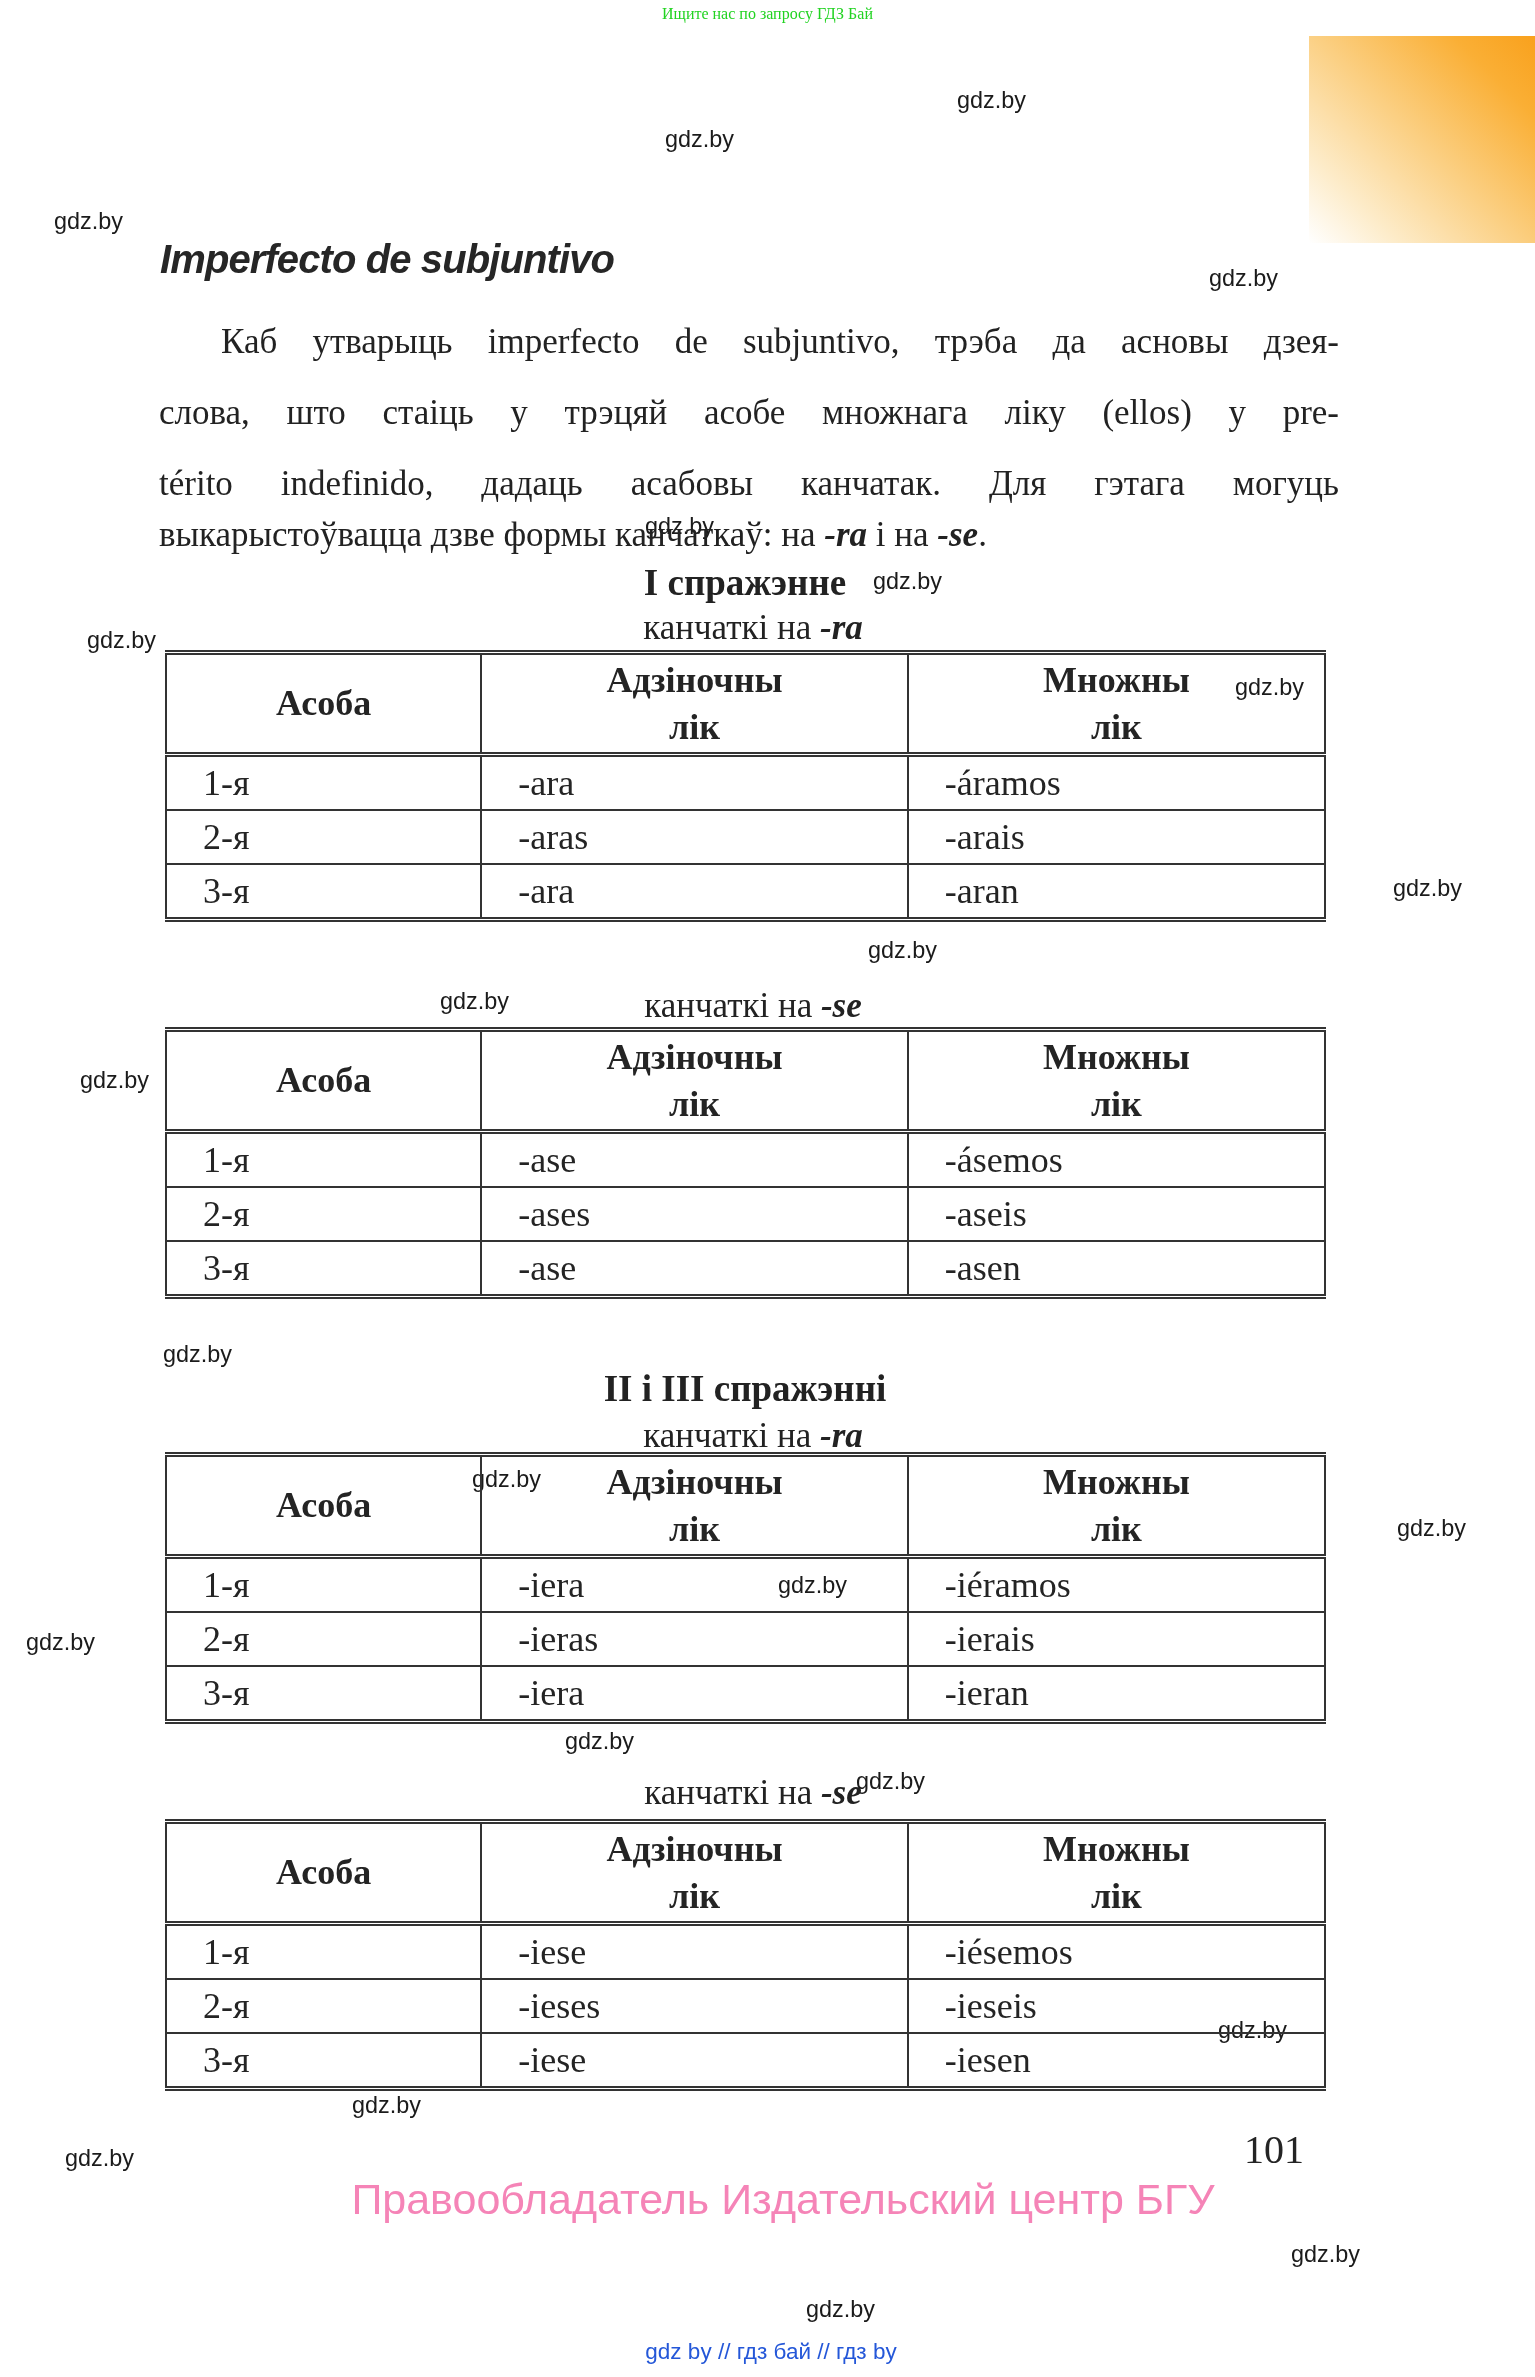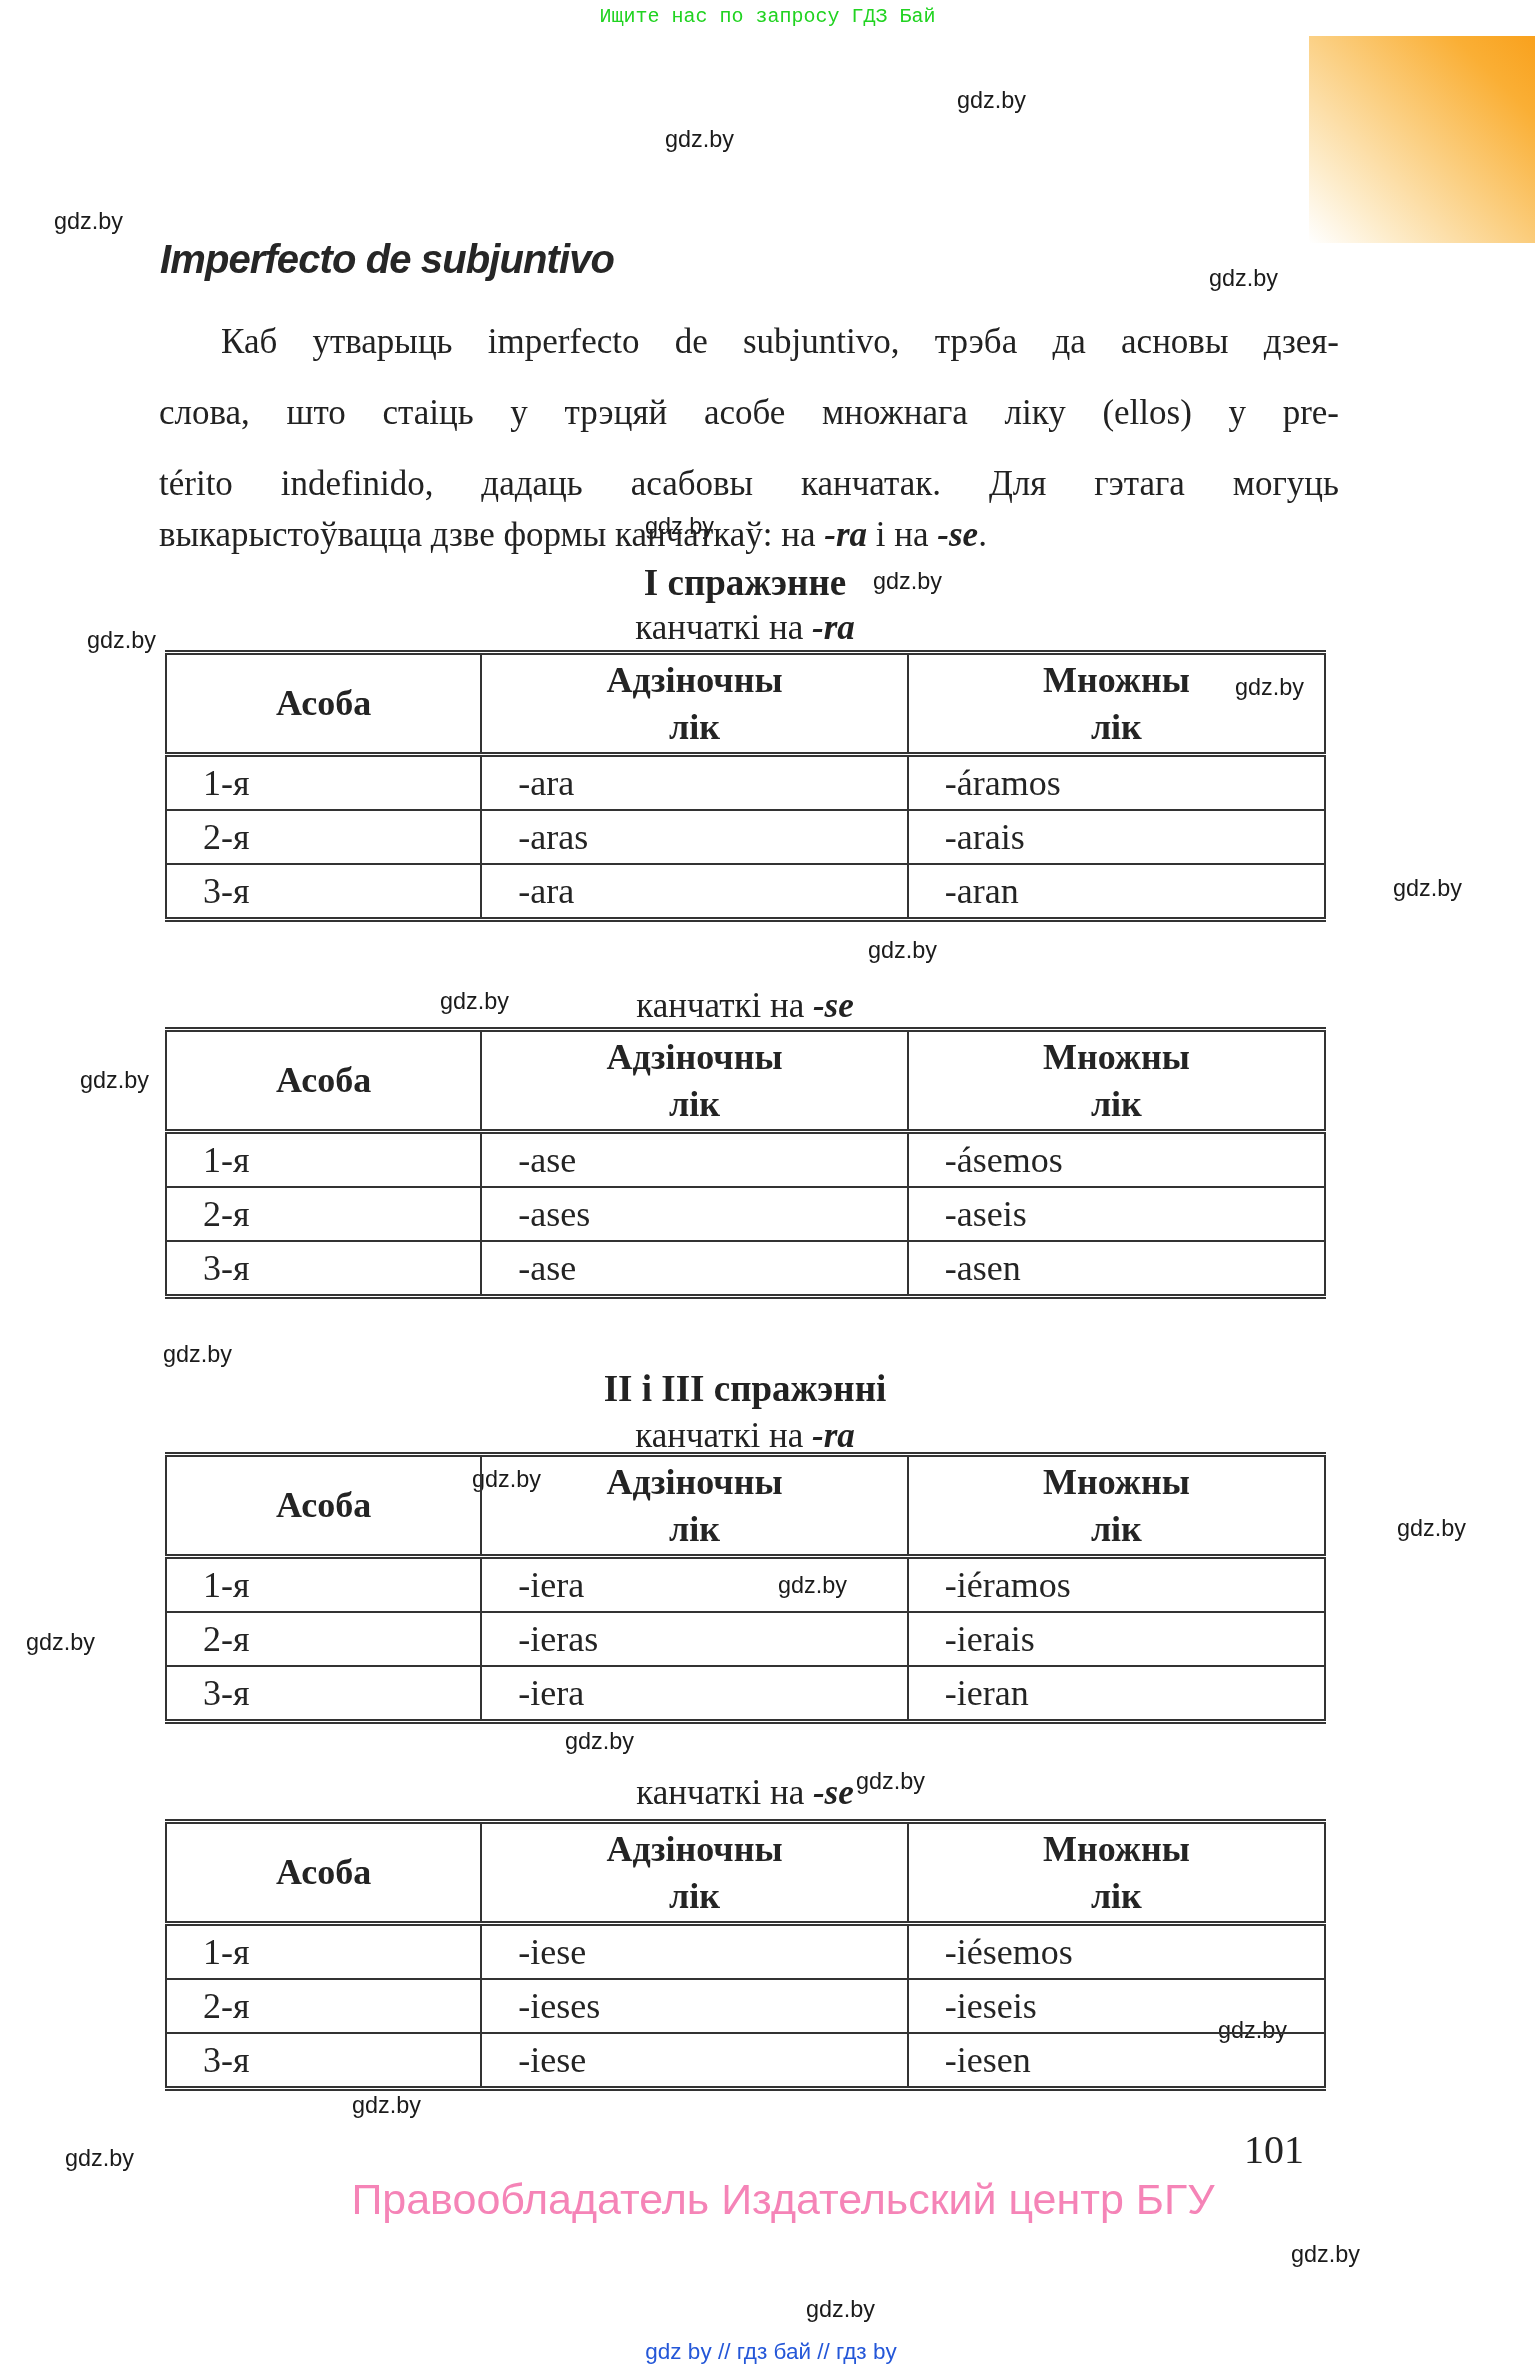--- a/index.html
+++ b/index.html
@@ -1,40 +1,40 @@
 <!DOCTYPE html>
 <html style="font-size:14px"><head>
 <meta charset="utf-8">
 <style>
   html,body{margin:0;padding:0;background:#ffffff;}
   .page{position:relative;width:1535px;height:2377px;background:#ffffff;overflow:hidden;
         font-family:"Liberation Serif",serif;color:#1f1f1f;}
 
   .banner{position:absolute;top:5.2px;left:0;width:100%;text-align:center;
-          font-family:Liberation Mono, monospace;font-size:20px;color:#21d321;}
+          font-family:Liberation Serif, serif;font-size:16px;color:#21d321;}
 
   .orange-box{position:absolute;left:1309px;top:36px;width:232px;height:207px;
           background:linear-gradient(45deg,#ffffff 0%,#fdecca 20%,#fbd084 48%,#faaf35 80%,#f9a01b 100%);}
 
   .wm{position:absolute;font-family:"Liberation Sans",sans-serif;font-size:23.4px;
       color:#1b1b1b;white-space:nowrap;}
 
   .title{position:absolute;left:160px;top:237px;width:1031px;text-align:left;
          font-family:"Liberation Sans",sans-serif;font-weight:bold;font-style:italic;
          font-size:40px;letter-spacing:-0.9px;color:#262626;}
 
   .intro{position:absolute;left:159px;top:296px;width:1180px;font-size:35px;line-height:51px;color:#222;}
   .line{height:51px;overflow:hidden;}
   .line.just{text-align:justify;margin-top:20px;}
   .line.just::after{content:"";display:inline-block;width:100%;height:0;}
   .line.indent{text-indent:62px;}
 
   .sec-heading{position:absolute;left:160px;width:1170px;text-align:center;
                font-weight:bold;font-size:37px;color:#222;}
-  .tbl-caption{position:absolute;left:160px;width:1170px;text-align:center;font-size:35px;color:#222;}
+  .tbl-caption{position:absolute;left:168px;width:1170px;text-align:center;font-size:35px;color:#222;}
 
   .tbl{position:absolute;left:165px;width:1161px;}
   .tbl table{width:100%;border-collapse:collapse;table-layout:fixed;}
   .tbl th,.tbl td{border:2.6px solid #333;color:#242424;}
   .tbl thead th{border-top:5.2px double #333;border-bottom:5.2px double #333;height:97px;
                 font-size:36px;font-weight:bold;vertical-align:middle;text-align:center;
                 line-height:47px;padding:0;}
   .tbl tbody td{height:52px;font-size:36px;vertical-align:middle;padding:0 0 0 36px;margin-top:29px;}
   .tbl tbody tr:last-child td{border-bottom:5.2px double #333;}
 

